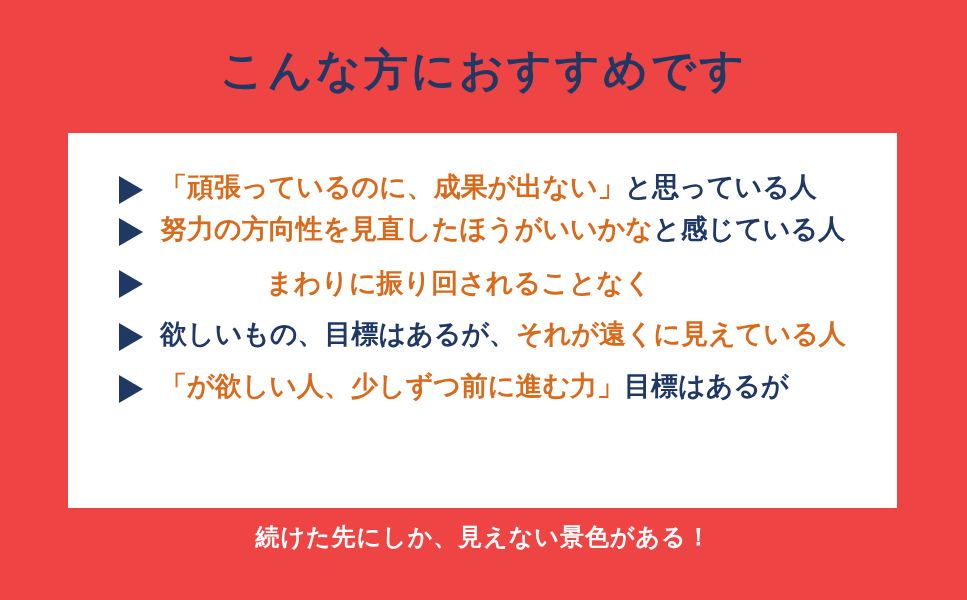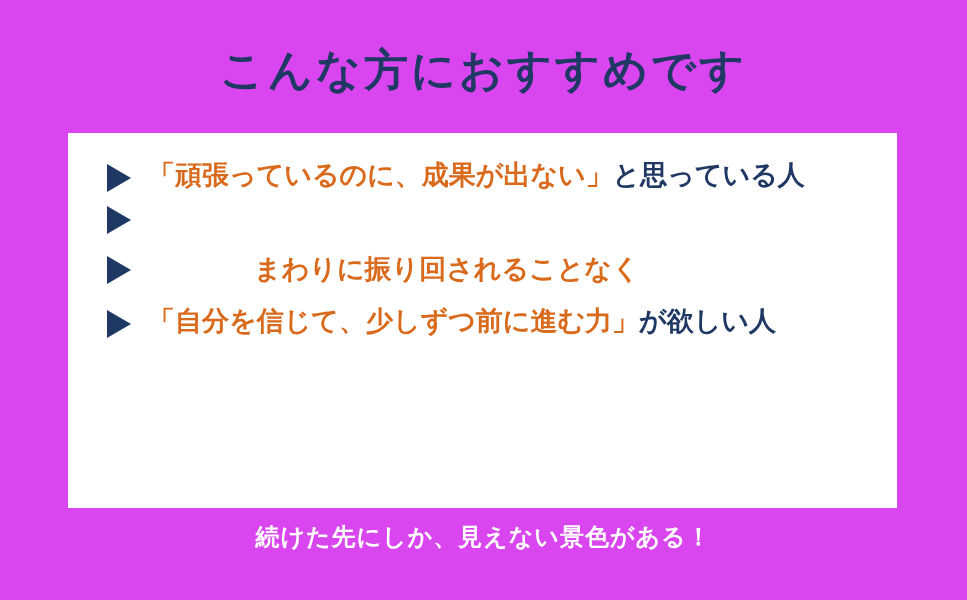--- a/index.html
+++ b/index.html
@@ -9,21 +9,21 @@
   body {
     width: 967px;
     height: 600px;
     overflow: hidden;
     font-family: "Liberation Sans", "DejaVu Sans", sans-serif;
   }
   #poster {
     position: relative;
     width: 967px;
     height: 600px;
-    background: #d946ef;
+    background: #ef4444;
     box-sizing: border-box;
   }
 
   
   #headline {
     position: absolute;
     left: 0;
     top: 44px;
     width: 967px;
     text-align: center;
@@ -46,21 +46,21 @@
     box-sizing: border-box;
   }
 
   #bullet-list {
     position: absolute;
     left: 0;
     top: 0;
     width: 829px;
     height: 375px;
     padding: 24px 0 0 0;
-    margin: 0;
+    margin: 12px;
     list-style: none;
     box-sizing: border-box;
   }
 
   .bullet-row {
     display: flex;
     align-items: flex-start;
     padding-left: 38px;
     margin-bottom: 4px;
   }
@@ -128,42 +128,55 @@
           <span class="og">「頑張っているのに、成果が出ない」</span><span class="nv">と思っている人</span>
         </span>
       </li>
 
       <li class="bullet-row">
         <span class="tri-icon">
           <svg width="26" height="30" viewBox="0 0 26 30" xmlns="http://www.w3.org/2000/svg">
             <polygon points="1,1 25,15 1,29" fill="#1F3864"></polygon>
           </svg>
         </span>
+        <span class="bullet-text">
+          <span class="og">努力の方向性を見直したほうがいいかな</span><span class="nv">と感じている人</span>
+        </span>
       </li>
 
       <li class="bullet-row gap-before">
         <span class="tri-icon">
           <svg width="26" height="30" viewBox="0 0 26 30" xmlns="http://www.w3.org/2000/svg">
             <polygon points="1,1 25,15 1,29" fill="#1F3864"></polygon>
           </svg>
         </span>
         <span class="bullet-text">
           <span class="line2 og">まわりに振り回されることなく</span>
         </span>
       </li>
 
+      <li class="bullet-row gap-before">
+        <span class="tri-icon">
+          <svg width="26" height="30" viewBox="0 0 26 30" xmlns="http://www.w3.org/2000/svg">
+            <polygon points="1,1 25,15 1,29" fill="#1F3864"></polygon>
+          </svg>
+        </span>
+        <span class="bullet-text">
+          <span class="nv">欲しいもの、目標はあるが、</span><span class="og">それが遠くに見えている人</span>
+        </span>
+      </li>
 
       <li class="bullet-row gap-before">
         <span class="tri-icon">
           <svg width="26" height="30" viewBox="0 0 26 30" xmlns="http://www.w3.org/2000/svg">
             <polygon points="1,1 25,15 1,29" fill="#1F3864"></polygon>
           </svg>
         </span>
         <span class="bullet-text">
-          <span class="og">「自分を信じて、少しずつ前に進む力」</span><span class="nv">が欲しい人</span>
+          <span class="og">「が欲しい人、少しずつ前に進む力」</span><span class="nv">目標はあるが</span>
         </span>
       </li>
 
     </ul>
   </div>
 
   <div id="footer-text">続けた先にしか、見えない景色がある！</div>
 
 </div>
 

